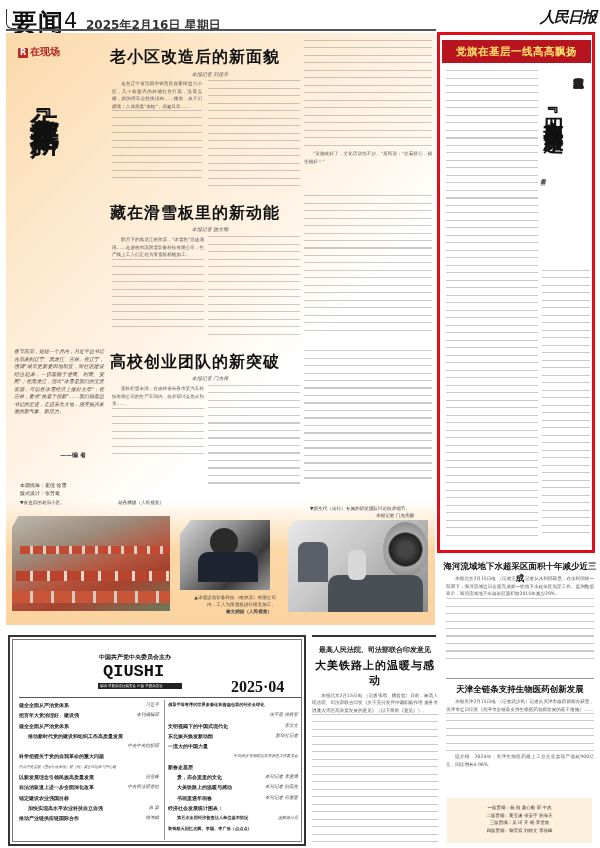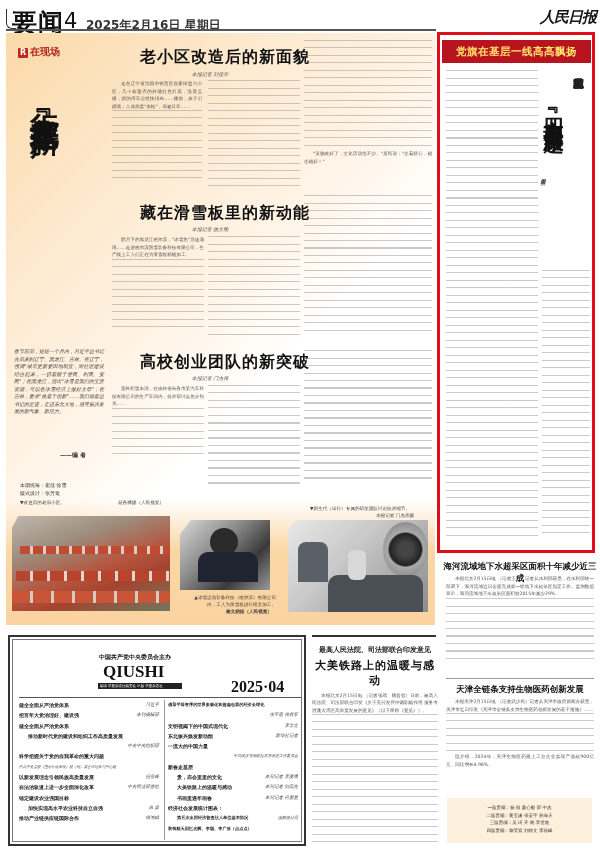--- a/index.html
+++ b/index.html
@@ -13,37 +13,37 @@
 .logo{left:540px;top:8px;font-size:15px;font-style:italic;font-weight:bold;font-family:Liberation Sans, sans-serif;color:#111;letter-spacing:-1px}
 .rule{left:6px;top:29px;width:430px;height:2px;background:#555}
 .feature{left:6px;top:33px;width:429px;height:592px;background:linear-gradient(135deg,#fbd9a8 0%,#fde9cf 25%,#fff4e6 45%,#fff 60%);}
 .feature-bottom{left:6px;top:500px;width:429px;height:125px;background:linear-gradient(180deg,rgba(253,215,165,0) 0%,#fbd7a6 40%,#fbd3a0 100%)}
 .tag{left:18px;top:45px;font-size:10px;font-weight:bold;color:#b0271f}
 .tag .r{display:inline-block;width:10px;height:10px;background:#c0281f;color:#fff;font-size:8px;text-align:center;line-height:10px;margin-right:2px;border-radius:1px}
 .vtitle{left:26px;top:90px;width:36px;font-size:29px;font-weight:bold;color:#111;line-height:34px;writing-mode:vertical-rl;letter-spacing:2px;font-family:"DejaVu Serif",serif}
 .intro{left:14px;top:348px;width:90px;font-size:5px;line-height:7.5px;color:#444;font-style:italic;text-align:justify}
 .intro-sig{left:60px;top:451px;font-size:6px;color:#333;font-weight:bold}
 .credits{left:20px;top:481px;width:90px;font-size:5px;line-height:8px;color:#333}
-.art-title{font-size:16px;font-weight:bold;color:#111;text-align:right;letter-spacing:1px;font-family:Liberation Serif, serif}
+.art-title{font-size:16px;font-weight:bold;color:#111;text-align:left;letter-spacing:1px;font-family:Liberation Serif, serif}
 .byline{font-size:5px;font-style:italic;color:#555;text-align:center}
 .col{font-size:4.6px;line-height:7.5px;color:#555;text-align:justify;overflow:hidden}
 .col p{text-indent:9px}
 .filler{background:repeating-linear-gradient(180deg,#8a8a8a 0 1px,transparent 1px 7.5px);opacity:.45}
 .photo{overflow:hidden;background:#888}
 .caption{font-size:4.6px;color:#444;line-height:7px}
 .red-box{left:437px;top:32px;width:158px;height:521px;border:3px solid #e00e1a}
 .red-banner{left:442px;top:40px;width:149px;height:23px;background:#b8141f;color:#ffe56b;font-size:10.5px;font-weight:bold;text-align:center;line-height:23px;letter-spacing:0.5px}
 .vsub{left:572px;top:70px;font-size:10px;font-weight:bold;color:#222;writing-mode:vertical-rl;line-height:13px;font-family:"DejaVu Serif",serif}
 .vbig{left:542px;top:100px;font-size:20px;font-weight:bold;color:#111;writing-mode:vertical-rl;line-height:24px;letter-spacing:2px;font-family:"DejaVu Sans",sans-serif}
 .vby{left:540px;top:174px;font-size:5px;color:#555;writing-mode:vertical-rl;font-style:italic}
 .qiushi{left:8px;top:635px;width:298px;height:211px;border:2px solid #333;padding:2px}
 .qiushi-inner{width:100%;height:100%;border:1px solid #777;position:relative}
 .qs-logo{left:14px;top:12px;font-size:31px;font-family:"DejaVu Serif",serif;font-style:italic;font-weight:bold;color:#111;letter-spacing:-2px}
 .qs-sponsor{left:86px;top:13px;font-size:6px;font-weight:bold;color:#111}
-.qs-name{left:90px;top:22px;font-size:17px;font-weight:bold;font-family:Liberation Serif, serif;color:#111}
+.qs-name{left:90px;top:22px;font-size:17px;font-weight:bold;font-family:Liberation Mono, monospace;color:#111}
 .qs-bar{left:85px;top:43px;width:84px;height:6px;background:#222;color:#fff;font-size:3.5px;line-height:6px;padding-left:2px;white-space:nowrap;overflow:hidden}
 .qs-issue{left:218px;top:38px;font-size:16px;font-weight:bold;font-family:"Liberation Serif",serif;color:#111}
 .qs-rule{left:6px;top:57px;width:282px;height:1px;background:#555}
 .qs-vrule{left:151px;top:60px;width:1px;height:140px;background:#999}
 .toc{font-size:5px;line-height:10.3px;color:#222}
 .toc .row{display:flex;justify-content:space-between;white-space:nowrap}
 .toc .row .t{font-weight:bold}
 .toc .row .a{font-style:italic;color:#444;font-size:4.5px}
 .toc .ind{padding-left:9px}
 .toc .right{justify-content:flex-end}

